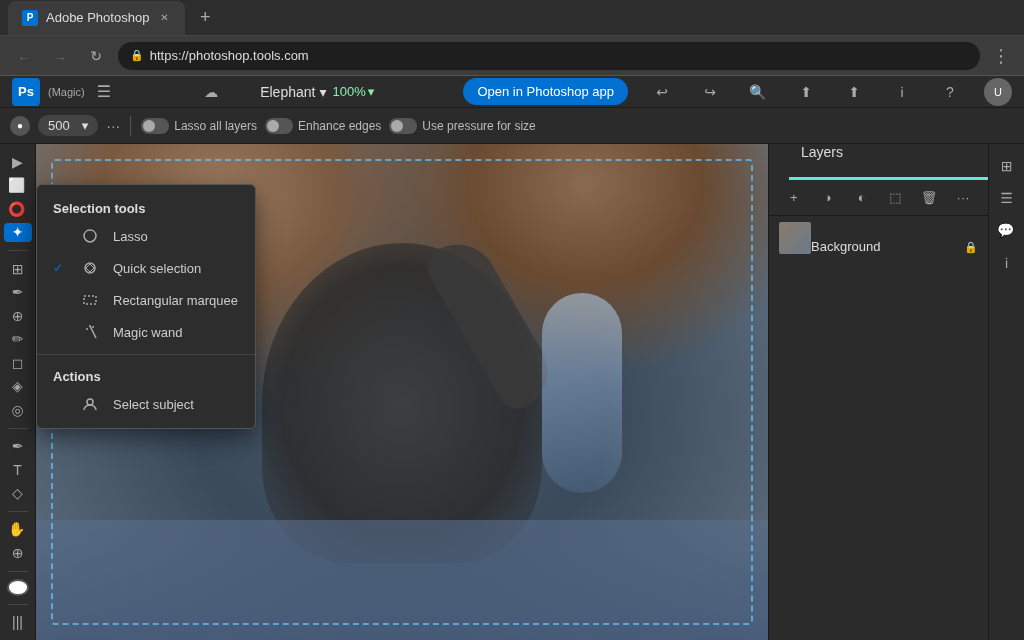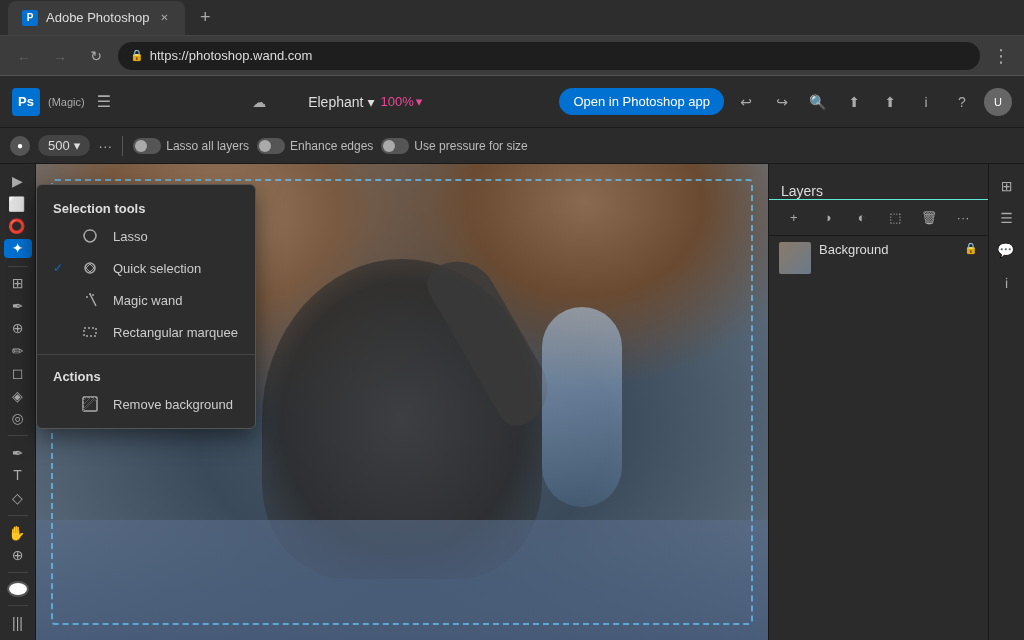--- a/index.html
+++ b/index.html
@@ -17,37 +17,37 @@
     .nav-btn { width: 28px; height: 28px; border-radius: 50%; display: flex; align-items: center; justify-content: center; color: #aaa; cursor: pointer; font-size: 14px; }
     .nav-btn.disabled { color: #666; cursor: default; }
     .address-bar { flex: 1; background: #1e1e1e; border-radius: 20px; height: 28px; display: flex; align-items: center; padding: 0 12px; font-size: 13px; color: #ddd; }
     .address-bar .lock-icon { color: #aaa; margin-right: 6px; font-size: 11px; }
     .nav-more { color: #aaa; font-size: 18px; cursor: pointer; padding: 4px; }
 
     
     .app-container { display: flex; flex-direction: column; height: calc(640px - 76px); }
 
     
-    .app-header { background: #2b2b2b; height: 52px; display: flex; align-items: center; padding: 0 12px; gap: 8px; border-bottom: 1px solid #1a1a1a; }
+    .app-header { background: #2b2b2b; height: 32px; display: flex; align-items: center; padding: 0 12px; gap: 8px; border-bottom: 1px solid #1a1a1a; }
     .ps-logo { width: 28px; height: 28px; background: #0070d1; border-radius: 4px; display: flex; align-items: center; justify-content: center; font-size: 13px; font-weight: bold; color: white; flex-shrink: 0; }
     .beta-tag { font-size: 11px; color: #aaa; }
     .hamburger { color: #aaa; font-size: 16px; cursor: pointer; padding: 4px; }
     .header-center { flex: 1; display: flex; align-items: center; justify-content: center; gap: 6px; }
     .cloud-icon { color: #aaa; font-size: 14px; }
     .file-name { font-size: 14px; color: #ddd; display: flex; align-items: center; gap: 4px; margin-left: 36px; }
-    .zoom-level { font-size: 13px; color: #ec4899; display: flex; align-items: center; gap: 2px; }
-    .header-actions { display: flex; align-items: center; gap: 8px; }
+    .zoom-level { font-size: 13px; color: #86efac; display: flex; align-items: center; gap: 2px; }
+    .header-actions { display: flex; align-items: center; gap: 20px; }
     .open-in-ps-btn { background: #0070d1; color: white; border: none; border-radius: 16px; padding: 6px 14px; font-size: 13px; cursor: pointer; white-space: nowrap; }
     .header-icon-btn { width: 28px; height: 28px; display: flex; align-items: center; justify-content: center; color: #aaa; cursor: pointer; font-size: 14px; border-radius: 50%; }
     .avatar { width: 28px; height: 28px; border-radius: 50%; background: #666; display: flex; align-items: center; justify-content: center; font-size: 11px; color: white; cursor: pointer; }
 
     
     .toolbar-bar { background: #2b2b2b; height: 36px; display: flex; align-items: center; padding: 0 10px; gap: 8px; border-bottom: 1px solid #1a1a1a; }
     .toolbar-toggle { width: 20px; height: 20px; background: #555; border-radius: 50%; display: flex; align-items: center; justify-content: center; font-size: 10px; color: white; }
-    .brush-size { background: #444; border-radius: 12px; padding: 3px 10px; font-size: 13px; color: #ddd; display: flex; align-items: center; gap: 4px; cursor: pointer; }
+    .brush-size { background: #444; border-radius: 12px; padding: 3px 10px; font-size: 13px; color: #ddd; display: flex; align-items: center; gap: 12px; cursor: pointer; }
     .toolbar-more { color: #aaa; font-size: 14px; cursor: pointer; }
     .toolbar-sep { width: 1px; height: 20px; background: #555; margin: 0 2px; }
     .toolbar-option { display: flex; align-items: center; gap: 5px; font-size: 12px; color: #bbb; }
     .toggle-circle { width: 28px; height: 16px; background: #555; border-radius: 8px; position: relative; cursor: pointer; }
     .toggle-circle::after { content: ''; width: 12px; height: 12px; background: #aaa; border-radius: 50%; position: absolute; top: 2px; left: 2px; }
 
     
     .main-area { display: flex; flex: 1; overflow: hidden; }
 
     
@@ -63,25 +63,25 @@
     
     .dropdown-menu { position: absolute; top: 36px; left: 0; width: 220px; background: #2d2d2d; border: 1px solid #555; border-radius: 6px; box-shadow: 0 8px 24px rgba(0,0,0,0.5); z-index: 100; padding: 8px 0; }
     .menu-section-title { font-size: 13px; font-weight: 600; color: #ddd; padding: 8px 16px 4px; }
     .menu-item { display: flex; align-items: center; gap: 14px; padding: 7px 16px; font-size: 13px; color: #ccc; cursor: pointer; position: relative; }
     .menu-item .check { width: 14px; color: #0070d1; font-size: 12px; flex-shrink: 0; }
     .menu-item .item-icon { width: 18px; height: 18px; display: flex; align-items: center; justify-content: center; font-size: 13px; color: #aaa; flex-shrink: 0; }
     .menu-sep { height: 1px; background: #444; margin: 6px 0; }
 
     
     .right-panel { width: 220px; background: #2b2b2b; display: flex; flex-direction: column; border-left: 1px solid #1a1a1a; flex-shrink: 0; }
-    .panel-header { height: 36px; display: flex; align-items: flex-end; justify-content: space-between; padding: 0 12px; border-bottom: 1px solid #5eead4; }
+    .panel-header { height: 36px; display: flex; align-items: flex-start; justify-content: space-between; padding: 0 12px; border-bottom: 3px solid #5eead4; margin-left: 20px; }
     .panel-title { font-size: 14px; color: #ddd; font-weight: 500; }
     .panel-icon-btn { width: 24px; height: 24px; display: flex; align-items: center; justify-content: center; color: #aaa; cursor: pointer; font-size: 13px; border-radius: 4px; }
     .layers-toolbar { height: 36px; display: flex; align-items: center; justify-content: space-around; padding: 0 8px; border-bottom: 1px solid #1a1a1a; }
-    .layer-item { display: flex; align-items: flex-start; gap: 8px; padding: 6px 10px; cursor: pointer; }
+    .layer-item { display: flex; align-items: flex-end; gap: 0; padding: 6px 10px; cursor: pointer; }
     .layer-thumb { width: 32px; height: 32px; border-radius: 2px; background: #555; overflow: hidden; flex-shrink: 0; }
     .layer-thumb-inner { width: 100%; height: 100%; background: linear-gradient(135deg, #8a7a6a 0%, #6a7a8a 100%); }
     .layer-name { font-size: 13px; color: #ddd; flex: 1; }
     .lock-icon-layer { color: #aaa; font-size: 11px; }
 
     
     .right-icons { width: 36px; background: #2b2b2b; display: flex; flex-direction: column; align-items: center; padding: 8px 0; gap: 4px; border-left: 1px solid #1a1a1a; flex-shrink: 0; }
     .side-icon-btn { width: 28px; height: 28px; display: flex; align-items: center; justify-content: center; color: #aaa; cursor: pointer; font-size: 14px; border-radius: 4px; }
 
     
@@ -98,21 +98,21 @@
   </div>
   <div class="new-tab-btn">+</div>
 </div>
 
 <div class="nav-bar">
   <div class="nav-btn disabled">←</div>
   <div class="nav-btn disabled">→</div>
   <div class="nav-btn">↻</div>
   <div class="address-bar">
     <span class="lock-icon">🔒</span>
-    <span>https://photoshop.wand.com</span>
+    <span>https://photoshop.tools.com</span>
   </div>
   <div class="nav-more">⋮</div>
 </div>
 
 <div class="app-container">
 
   <div class="app-header">
     <div class="ps-logo">Ps</div>
     <span class="beta-tag">(Magic)</span>
     <span class="hamburger">☰</span>
@@ -235,54 +235,54 @@
             <path d="M8 4 L12 8 L8 12 L4 8 Z" stroke="#aaa" stroke-width="1" fill="none"></path>
           </svg>
         </span>
         <span>Quick selection</span>
       </div>
 
       <div class="menu-item">
         <span class="check"></span>
         <span class="item-icon">
           <svg width="16" height="16" viewBox="0 0 16 16" fill="none">
+            <rect x="2" y="4" width="12" height="8" stroke="#aaa" stroke-width="1.5" fill="none" stroke-dasharray="2 2"></rect>
+          </svg>
+        </span>
+        <span>Rectangular marquee</span>
+      </div>
+
+      <div class="menu-item">
+        <span class="check"></span>
+        <span class="item-icon">
+          <svg width="16" height="16" viewBox="0 0 16 16" fill="none">
             <line x1="8" y1="2" x2="14" y2="14" stroke="#aaa" stroke-width="1.5"></line>
             <circle cx="5" cy="5" r="1" fill="#aaa"></circle>
             <circle cx="8" cy="2" r="1" fill="#aaa"></circle>
             <circle cx="11" cy="3" r="1" fill="#aaa"></circle>
           </svg>
         </span>
         <span>Magic wand</span>
       </div>
 
-      <div class="menu-item">
-        <span class="check"></span>
-        <span class="item-icon">
-          <svg width="16" height="16" viewBox="0 0 16 16" fill="none">
-            <rect x="2" y="4" width="12" height="8" stroke="#aaa" stroke-width="1.5" fill="none" stroke-dasharray="2 2"></rect>
-          </svg>
-        </span>
-        <span>Rectangular marquee</span>
-      </div>
-
 
       <div class="menu-sep"></div>
       <div class="menu-section-title">Actions</div>
 
-
       <div class="menu-item">
         <span class="check"></span>
         <span class="item-icon">
           <svg width="16" height="16" viewBox="0 0 16 16" fill="none">
-            <rect x="1" y="1" width="14" height="14" rx="1" stroke="#aaa" stroke-width="1.5" fill="none"></rect>
-            <path d="M1 5 L5 1 M5 5 L9 1 M9 5 L13 1 M13 5 L15 3 M1 9 L5 5 M1 13 L9 5 M1 15 L13 3" stroke="#555" stroke-width="1"></path>
-          </svg>
-        </span>
-        <span>Remove background</span>
-      </div>
+            <circle cx="8" cy="6" r="3" stroke="#aaa" stroke-width="1.5" fill="none"></circle>
+            <path d="M2 14 C2 11 5 9 8 9 C11 9 14 11 14 14" stroke="#aaa" stroke-width="1.5" fill="none"></path>
+          </svg>
+        </span>
+        <span>Select subject</span>
+      </div>
+
     </div>
 
     <div class="right-panel">
       <div class="panel-header">
         <span class="panel-title">Layers</span>
       </div>
       <div class="layers-toolbar">
         <div class="panel-icon-btn">+</div>
         <div class="panel-icon-btn">◑</div>
         <div class="panel-icon-btn">◐</div>

